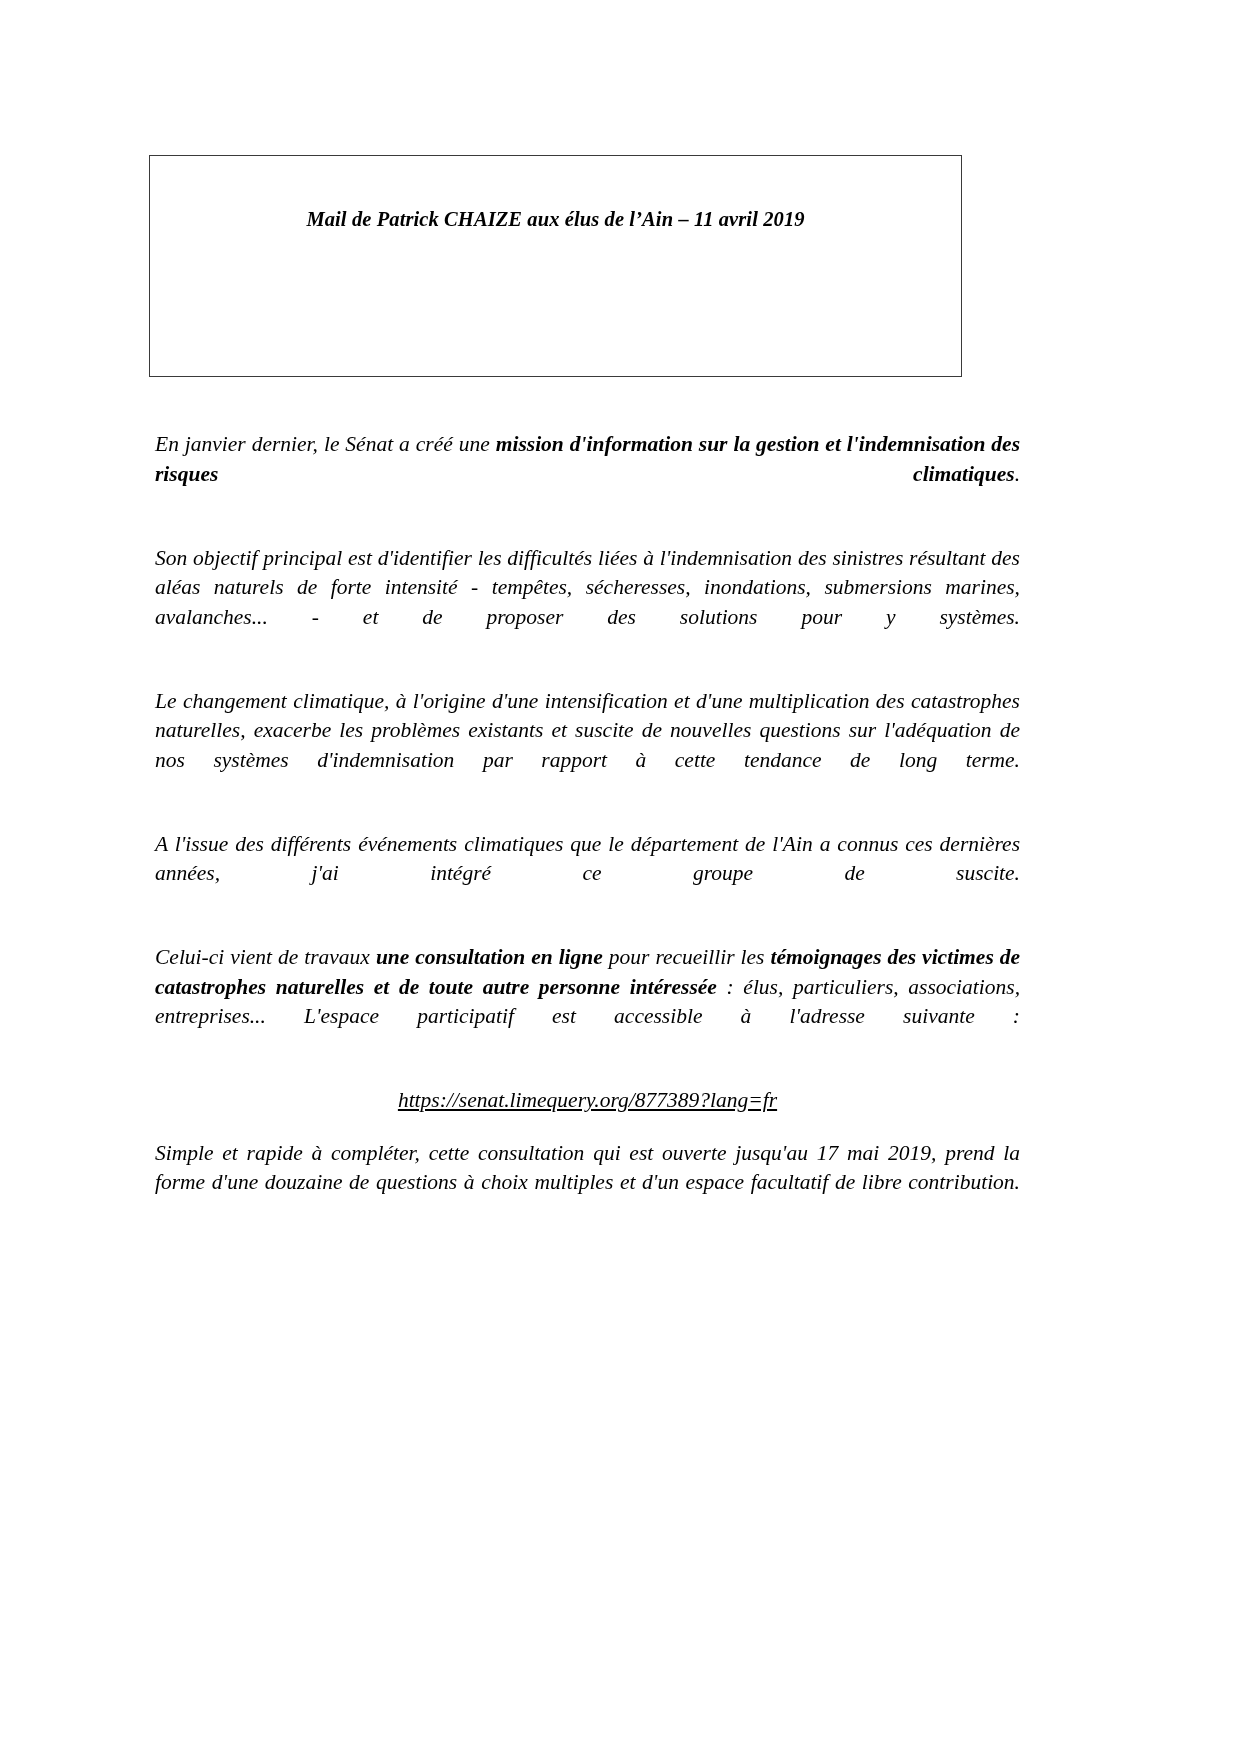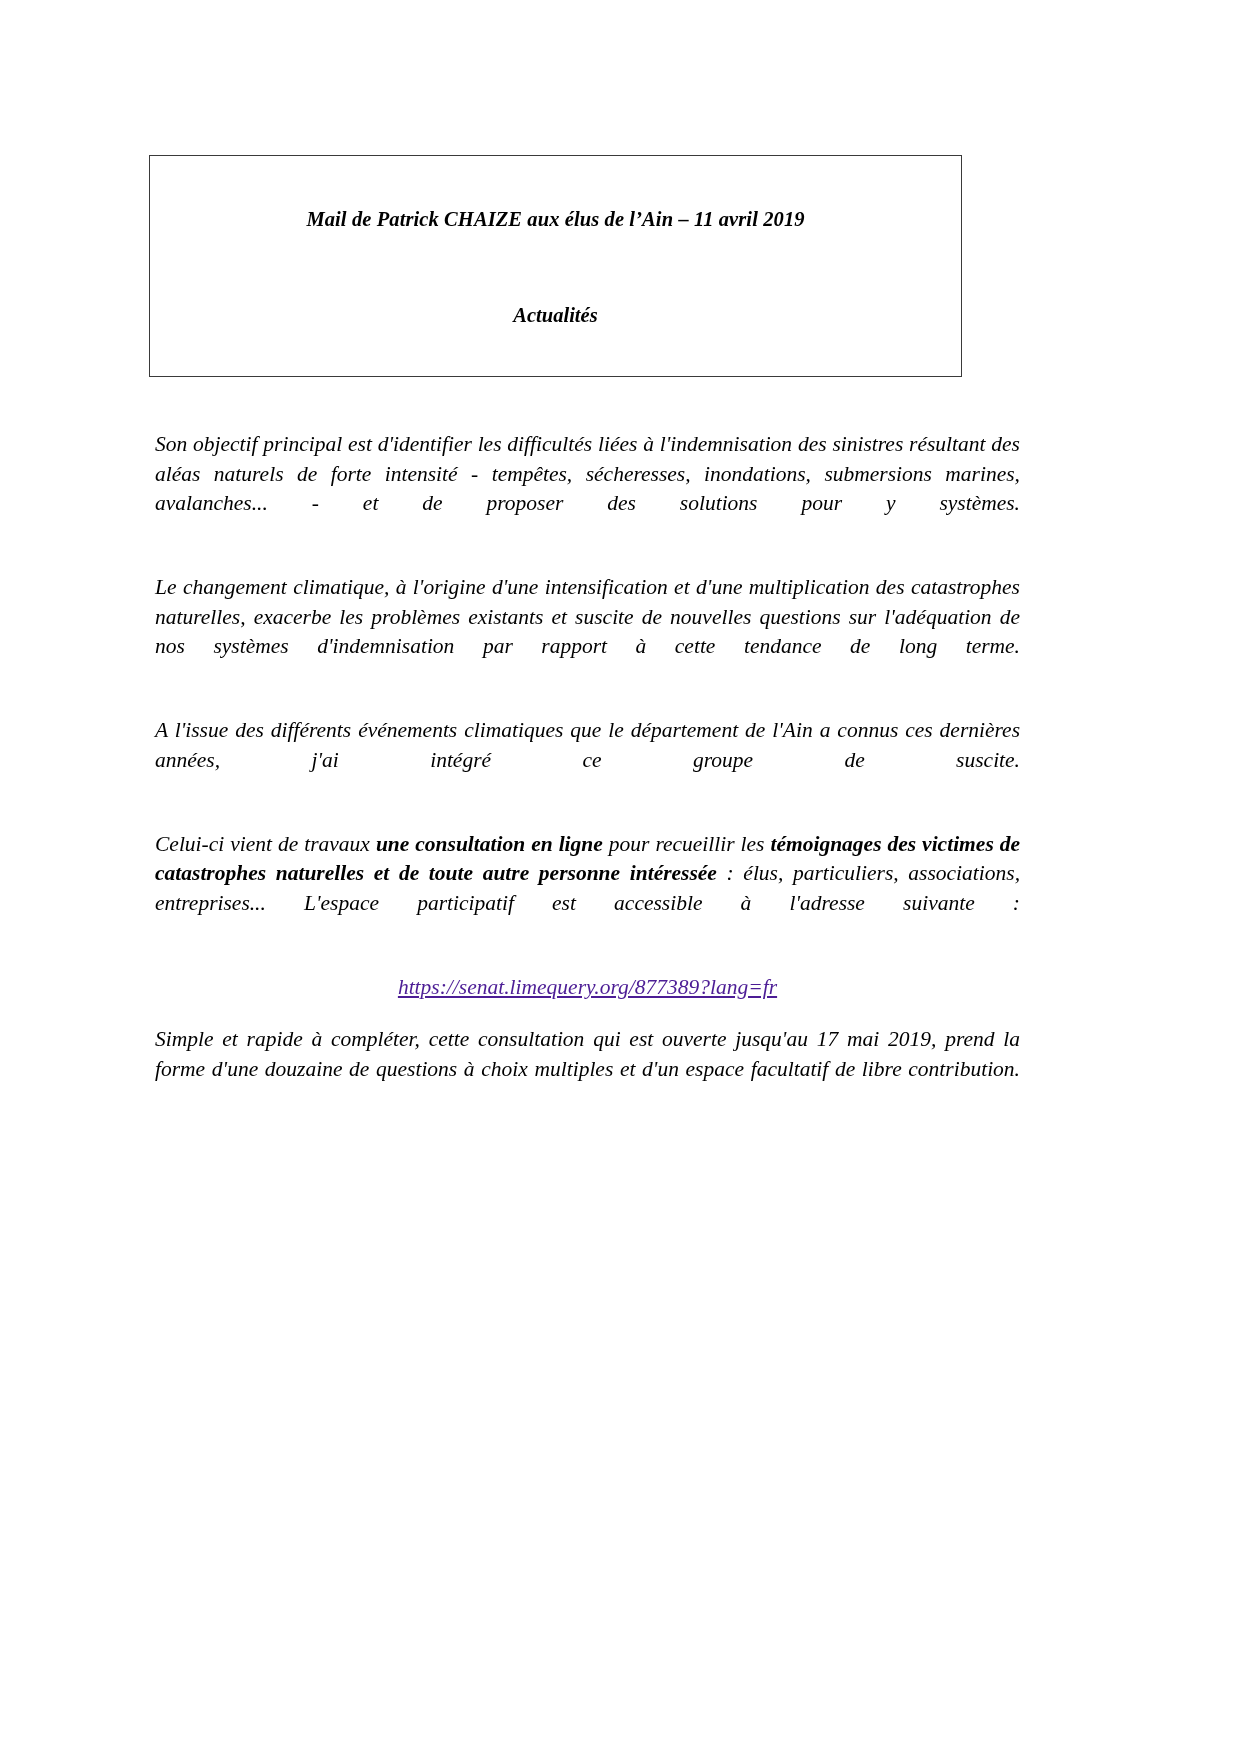--- a/index.html
+++ b/index.html
@@ -97,33 +97,33 @@
     width: 100%;
   }
 </style>
 </head>
 <body>
 
 <div class="page">
 
   <div class="header-box">
     <div class="header-title">Mail de Patrick CHAIZE aux élus de l’Ain – 11 avril 2019</div>
-    <div class="header-subtitle">Actualités</div>
   </div>
 
   <div class="body-area">
 
+    <p class="para"><span>En janvier dernier, le Sénat a créé une </span><span class="b">mission d'information sur la gestion et l'indemnisation des risques climatiques</span><span>.</span></p>
 
     <p class="para">Son objectif principal est d'identifier les difficultés liées à l'indemnisation des sinistres résultant des aléas naturels de forte intensité - tempêtes, sécheresses, inondations, submersions marines, avalanches... -  et de proposer des solutions pour y systèmes.</p>
 
     <p class="para">Le changement climatique, à l'origine d'une intensification et d'une multiplication des catastrophes naturelles, exacerbe les problèmes existants et suscite de nouvelles questions sur l'adéquation de nos systèmes d'indemnisation par rapport à cette tendance de long terme.</p>
 
     <p class="para">A l'issue des différents événements climatiques que le département de l'Ain a connus ces dernières années, j'ai intégré ce groupe de suscite.</p>
 
     <p class="para"><span>Celui-ci vient de travaux </span><span class="b">une consultation en ligne</span><span> pour recueillir les </span><span class="b">témoignages des victimes de catastrophes naturelles et de toute autre personne intéressée</span><span> : élus, particuliers, associations, entreprises... L'espace participatif est accessible à l'adresse suivante :</span></p>
 
-    <div class="link-line"><span class="url" style="color: #4c1d95;">https://senat.limequery.org/877389?lang=fr</span></div>
+    <div class="link-line"><span class="url" style="color: #000000;">https://senat.limequery.org/877389?lang=fr</span></div>
 
     <p class="para">Simple et rapide à compléter, cette consultation qui est ouverte jusqu'au 17 mai 2019, prend la forme d'une douzaine de questions à choix multiples et d'un espace facultatif de libre contribution.</p>
 
 
   </div>
 </div>
 
 </body></html>

